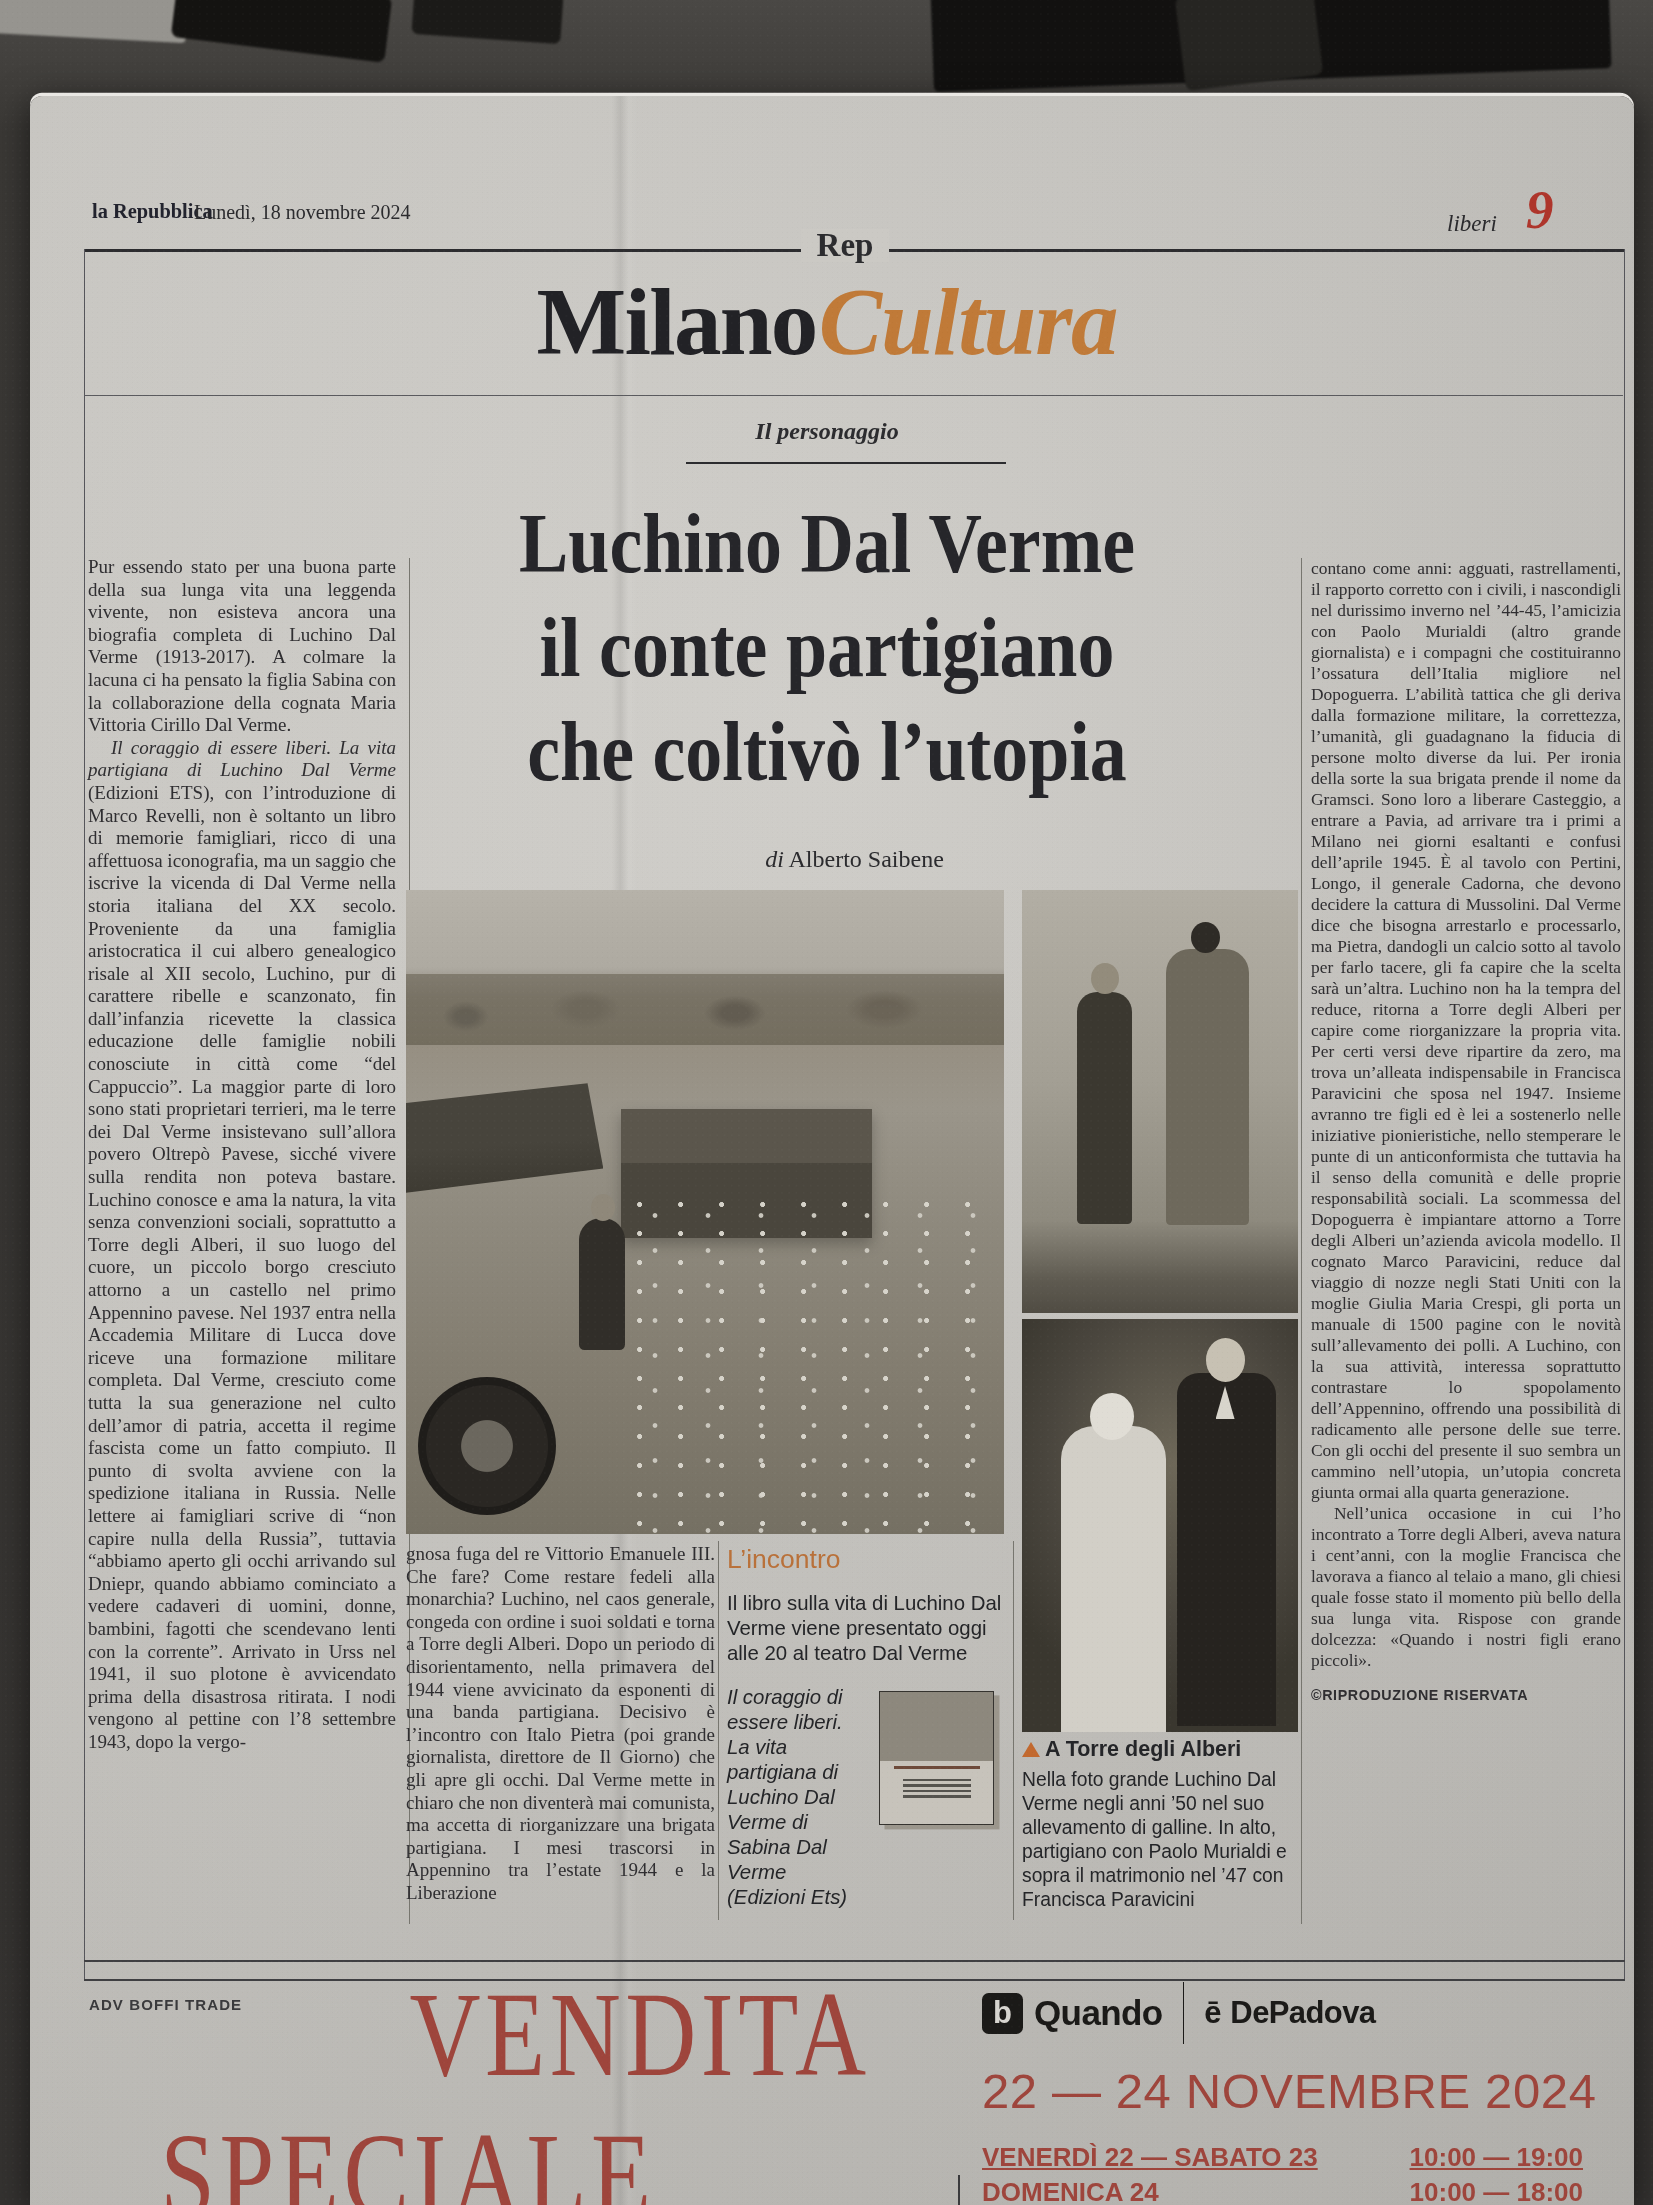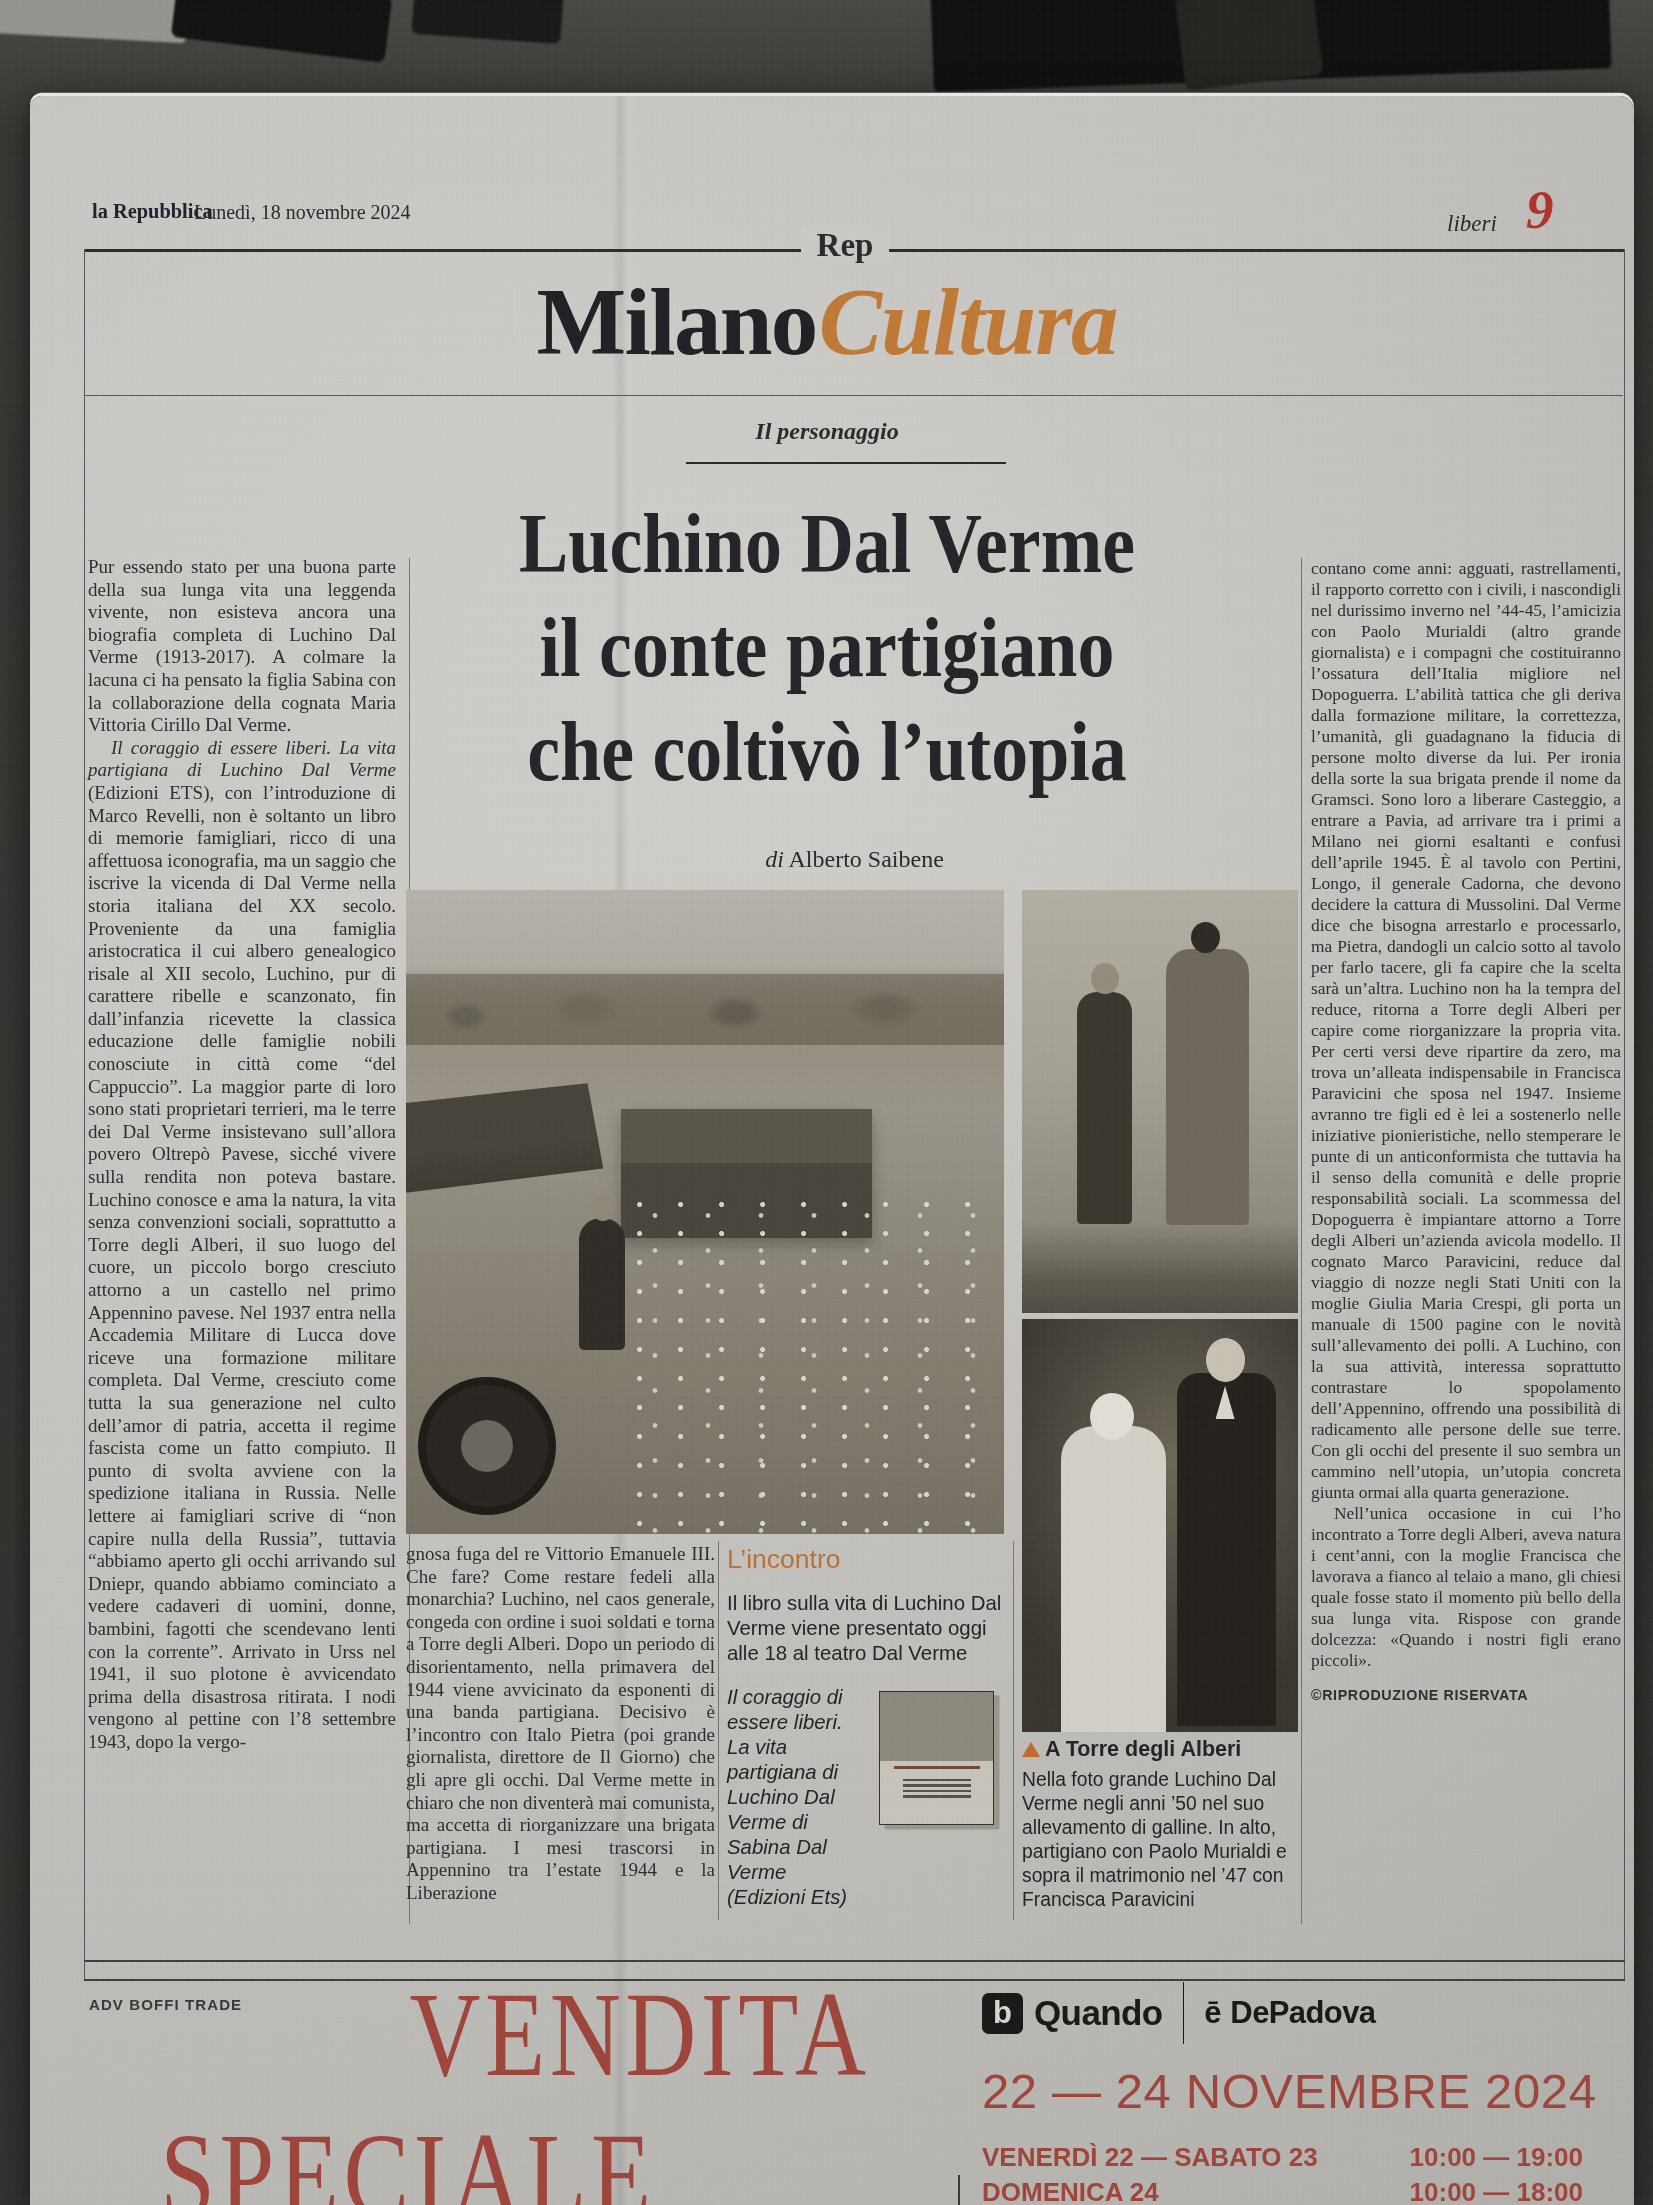--- a/index.html
+++ b/index.html
@@ -126,21 +126,21 @@
   .ad-line1{left:298px;top:1975px;width:684px;text-align:center;font-size:120px;line-height:1;letter-spacing:5.5px;transform:scaleX(.82);transform-origin:center;}
   .ad-line2{left:66px;top:2116px;width:684px;text-align:center;font-size:120px;line-height:1;letter-spacing:5.5px;transform:scaleX(.82);transform-origin:center;}
   .brandrow{left:982px;top:1988px;height:50px;display:flex;align-items:center;font-family:"Liberation Sans","DejaVu Sans",sans-serif;}
   .bmark{width:41px;height:41px;background:#1b1a18;border-radius:6.6px;color:#d7d5d0;font-size:31px;font-weight:bold;display:flex;align-items:center;justify-content:center;}
   .bname{font-size:35px;font-weight:bold;color:#1b1a18;margin-left:11px;letter-spacing:-0.6px;}
   .bdivider{width:1.7px;height:62px;background:#1b1a18;margin:0 20px;}
   .emark{font-size:31px;font-weight:bold;color:#1b1a18;margin-right:8.8px;}
   .ename{font-size:31px;font-weight:bold;color:#1b1a18;letter-spacing:-0.6px;}
   .ad-dates{left:982px;top:2063px;width:601px;font-family:"Liberation Sans","DejaVu Sans",sans-serif;font-size:49px;font-weight:500;letter-spacing:0.6px;white-space:nowrap;}
   .ad-row{left:982px;width:601px;font-family:"Liberation Sans","DejaVu Sans",sans-serif;font-size:26px;font-weight:bold;display:flex;justify-content:space-between;}
-  .ad-row1{top:2142px;}
+  .ad-row1{top:2142px;text-decoration:underline;}
   .ad-row2{top:2177px;}
   .ad-vline{left:958px;top:2175px;width:1.7px;height:33px;background:#3a3a3c;}
 </style>
 </head>
 <body>
 
 <div class="canvas">
 
   <div class="desk-shape shape-5"></div>
   <div class="desk-shape shape-1"></div>
@@ -213,21 +213,21 @@
     <div class="pp-fig2"></div>
   </div>
 
   <div class="abs photo photo-wedding">
     <div class="pw-bride"></div>
     <div class="pw-groom"></div>
   </div>
 
   <div class="abs incontro">
     <div class="incontro-header">L’incontro</div>
-    <p class="incontro-intro">Il libro sulla vita di Luchino Dal Verme viene presentato oggi alle 18 al teatro Dal Verme</p>
+    <p class="incontro-intro">Il libro sulla vita di Luchino Dal Verme viene presentato oggi alle 20 al teatro Dal Verme</p>
     <div class="incontro-row">
       <div class="incontro-book-title">Il coraggio di essere liberi. La vita partigiana di Luchino Dal Verme di Sabina Dal Verme (Edizioni Ets)</div>
       <div class="book-cover"></div>
     </div>
   </div>
 
   <div class="abs caption">
     <div class="caption-title">
       <span class="tri"></span>
       <span>A Torre degli Alberi</span>

